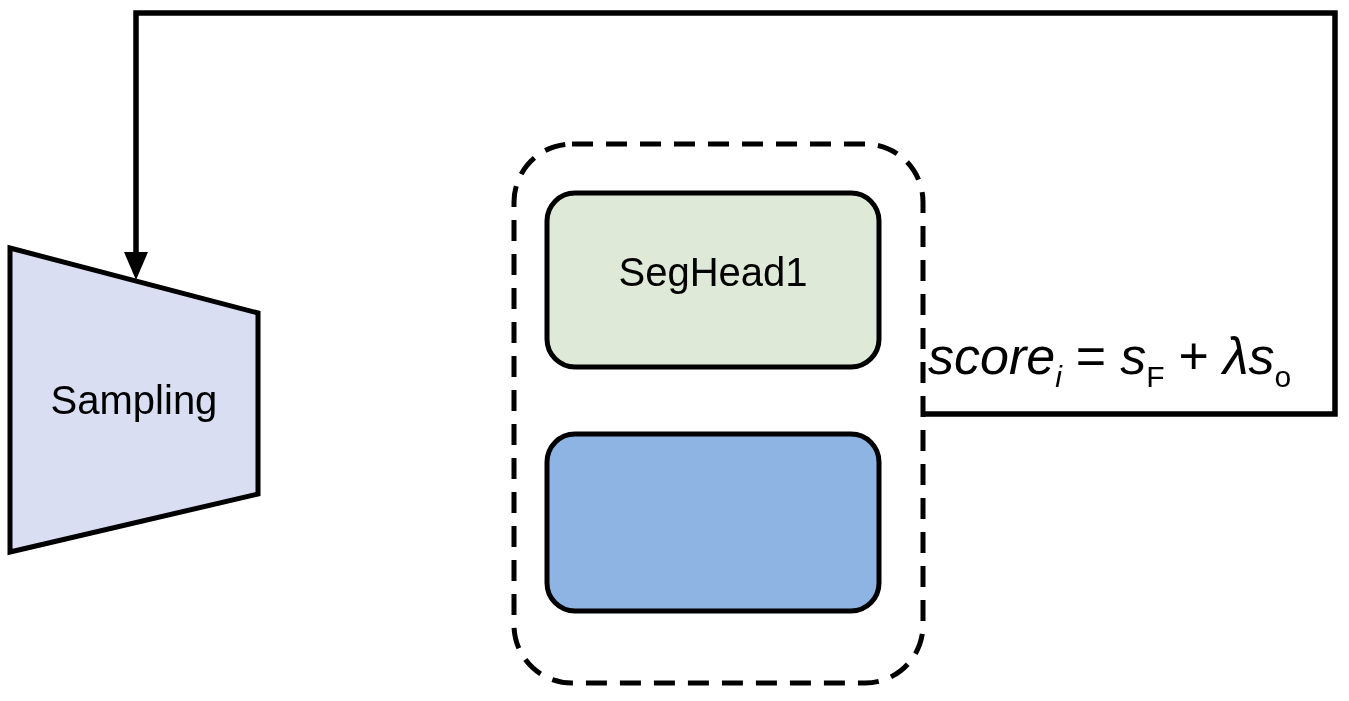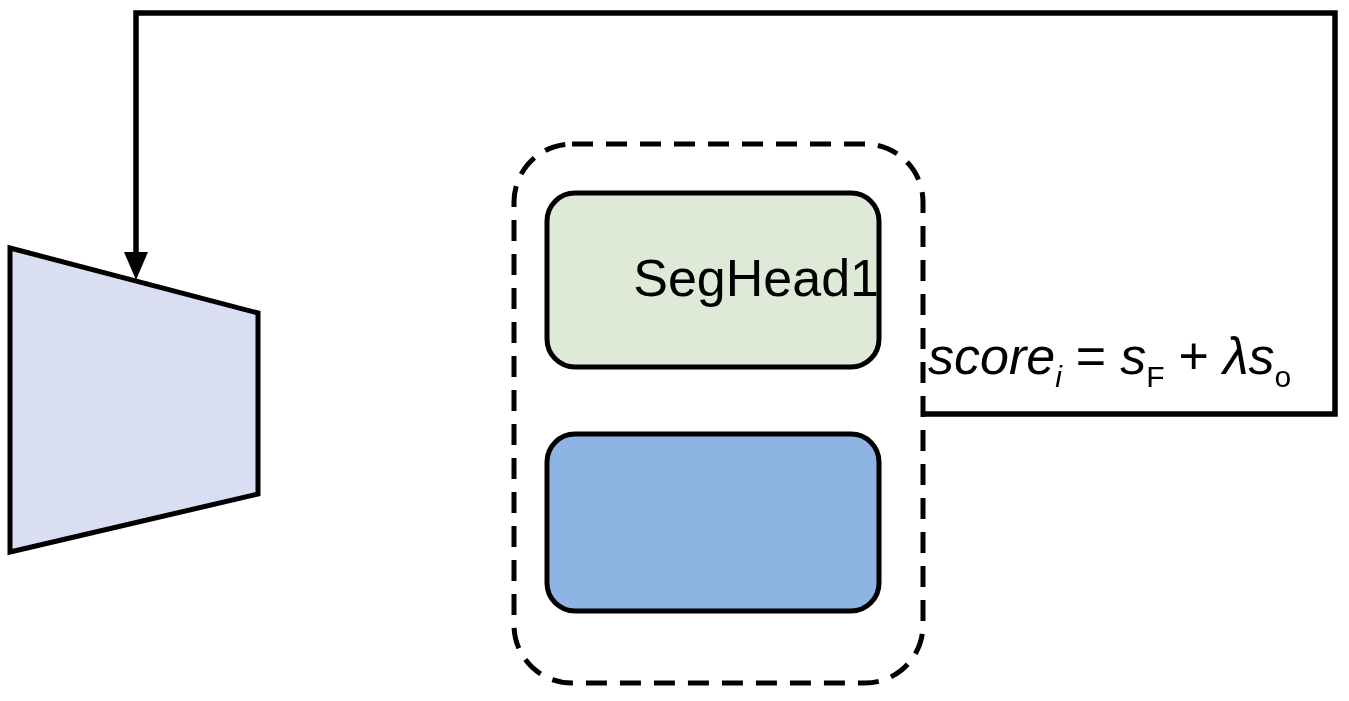--- a/index.html
+++ b/index.html
@@ -16,23 +16,23 @@
     overflow: hidden;
   }
   .canvas svg {
     position: absolute;
     left: 0;
     top: 0;
   }
   .label {
     position: absolute;
     color: #000000;
-    font-size: 52px;
+    font-size: 40px;
     line-height: 1;
-    text-align: right;
+    text-align: center;
     white-space: nowrap;
   }
   .formula {
     position: absolute;
     left: 928px;
     top: 330px;
     color: #000000;
     font-size: 52px;
     line-height: 1;
     white-space: nowrap;
@@ -61,20 +61,21 @@
 
     <polygon points="10,248 258,313 258,494 10,552" stroke-width="5" stroke-linejoin="miter" stroke="#000000" fill="#d9def2"></polygon>
 
     <rect x="514" y="144" width="409" height="539" rx="58" ry="58" fill="none" stroke="#000000" stroke-width="5" stroke-dasharray="21 13"></rect>
 
     <rect x="547" y="193" width="332" height="174" rx="28" ry="28" stroke="#000000" stroke-width="5" fill="#deead7"></rect>
 
     <rect x="547" y="434" width="332" height="177" rx="28" ry="28" stroke="#000000" stroke-width="5" fill="#8db4e2"></rect>
   </svg>
 
+  <div class="label" style="left:10px; top:380px; width:248px;">Sampling</div>
 
   <div class="label" style="left:547px; top:252px; width:332px;">SegHead1</div>
 
 
   <div class="formula">
     <span class="it">score</span><span class="sub it">i</span><span class="op">=</span><span class="it">s</span><span class="sub">F</span><span class="op">+</span><span class="it">λ</span><span class="it">s</span><span class="sub">o</span>
   </div>
 
 </div>
 

